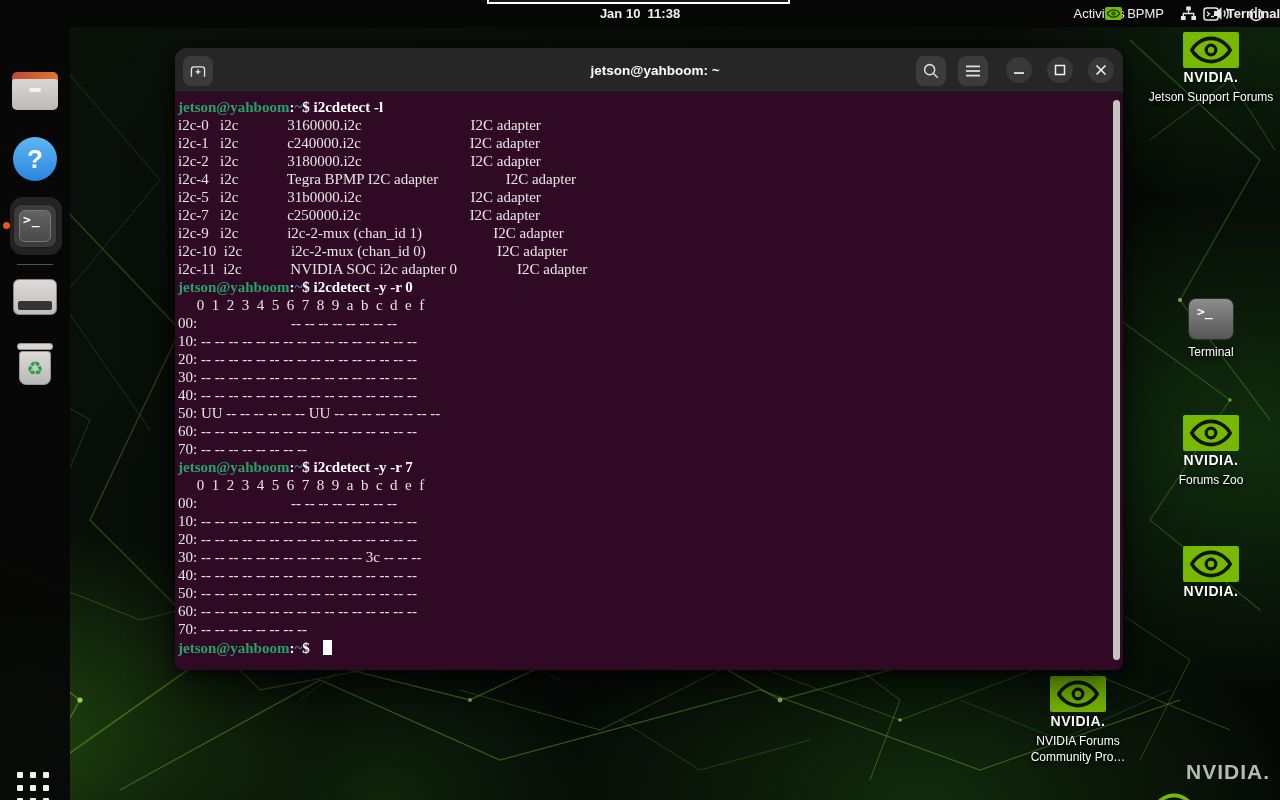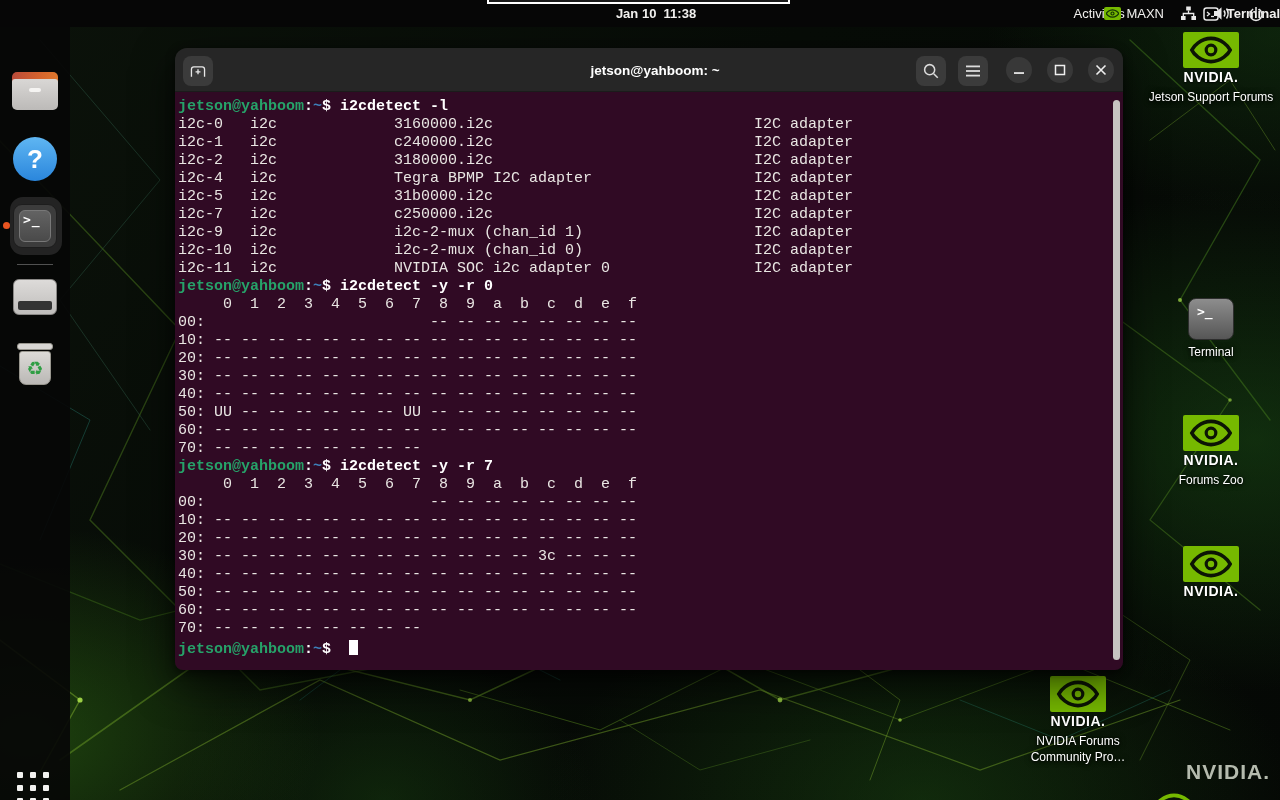--- a/index.html
+++ b/index.html
@@ -20,21 +20,21 @@
   .wp-brand .eye{position:absolute;right:22px;bottom:36px;}
   .wp-brand .word{position:absolute;right:4px;bottom:8px;color:#b5bbae;font-weight:700;
       font-size:21px;letter-spacing:1px;font-family:"Liberation Sans",sans-serif;}
 
   
   .topbar{position:absolute;left:0;top:0;width:1280px;height:27px;background:#060606;
       color:#f1f0ee;font-size:13px;display:flex;align-items:center;z-index:50;justify-content:flex-end;}
   .tb-left{display:flex;align-items:center;gap:0;}
   .tb-activities{padding:0 18px 0 20px;}
   .tb-app{display:flex;align-items:center;gap:8px;margin-left:60px;font-weight:700;}
-  .tb-clock{position:absolute;left:50%;transform:translateX(-50%);font-weight:700;white-space:pre;margin-left:16px;}
+  .tb-clock{position:absolute;left:50%;transform:translateX(-50%);font-weight:700;white-space:pre;}
   .tb-right{position:absolute;right:0;top:0;height:27px;display:flex;align-items:center;gap:16px;padding-right:16px;}
   .tb-maxn{display:flex;align-items:center;gap:5px;font-size:13px;}
   .maxn-chip{width:17px;height:13px;background:#76b900;border-radius:2px;display:flex;align-items:center;justify-content:center;}
   .notch{position:absolute;left:487px;top:0;width:303px;height:4px;z-index:60;
       border-left:2px solid #fff;border-right:2px solid #fff;border-bottom:2px solid #fff;
       background:#1a1a1a;box-sizing:border-box;}
 
   
   .dock{position:absolute;left:0;top:27px;width:70px;height:773px;background:rgba(7,7,7,.92);z-index:40;}
   .dock-item{position:absolute;left:0;width:70px;display:flex;justify-content:center;}
@@ -90,21 +90,21 @@
   .titlebar{position:absolute;left:0;top:0;right:0;height:44px;background:#262626;
       border-radius:12px 12px 0 0;border-bottom:1px solid #1b1b1b;box-sizing:border-box;}
   .title{position:absolute;left:12px;right:0;top:0;height:44px;display:flex;align-items:center;justify-content:center;
       color:#ffffff;font-weight:700;font-size:13.5px;pointer-events:none;}
   .tbtn{position:absolute;top:8px;width:30px;height:30px;border-radius:8px;background:#3b3b3b;
       display:flex;align-items:center;justify-content:center;}
   .cbtn{position:absolute;top:9px;width:26px;height:26px;border-radius:50%;background:#383838;
       display:flex;align-items:center;justify-content:center;}
   .content{position:absolute;left:0;top:44px;right:0;bottom:0;background:#300a24;border-radius:0 0 8px 8px;
       overflow:hidden;}
-  .term-text{position:absolute;left:3px;top:6px;font-family:Liberation Mono, monospace;
+  .term-text{position:absolute;left:3px;top:6px;font-family:Liberation Serif, serif;
       font-size:15px;line-height:18px;color:#e9e6e3;white-space:pre;font-variant-ligatures:none;}
   .tline{height:18px;}
   .tg{color:#26a269;font-weight:700;}
   .tw{color:#ffffff;font-weight:700;}
   .tb2{color:#3d7fb8;font-weight:700;}
   .cursor{display:inline-block;width:9px;height:15px;background:#ffffff;transform:translateY(2px);margin-left:9px;}
   .scrollthumb{position:absolute;right:3px;top:8px;width:7px;height:560px;border-radius:4px;background:#c6c4c1;}
 </style>
 </head>
 <body>
@@ -165,21 +165,21 @@
     </div>
     <div class="tb-clock">Jan 10  11:38</div>
     <div class="tb-right">
       <div class="tb-maxn">
         <span class="maxn-chip">
           <svg width="13" height="9" viewBox="0 0 100 70">
               <path d="M50 6 C24 6 6 26 2 35 C6 44 24 64 50 64 C76 64 94 44 98 35 C94 26 76 6 50 6 Z" fill="none" stroke="#123205" stroke-width="10"></path>
               <circle cx="50" cy="35" r="12" fill="none" stroke="#123205" stroke-width="9"></circle>
             </svg>
         </span>
-        <span>MAXN</span>
+        <span>BPMP</span>
       </div>
       <svg width="17" height="15" viewBox="0 0 17 15">
         <rect x="6.2" y="0.5" width="4.6" height="4" fill="#e9e9e9"></rect>
         <rect x="1" y="10" width="4.6" height="4" fill="#e9e9e9"></rect>
         <rect x="11.4" y="10" width="4.6" height="4" fill="#e9e9e9"></rect>
         <path d="M8.5 4.5 V7.5 M3.3 10 V7.5 H13.7 V10" fill="none" stroke="#e9e9e9" stroke-width="1.3"></path>
       </svg>
       <svg width="19" height="15" viewBox="0 0 19 15">
         <path d="M1 5 H4.5 L8.5 1.2 V13.8 L4.5 10 H1 Z" fill="#e9e9e9"></path>
         <path d="M11 4.5 Q13 7.5 11 10.5" fill="none" stroke="#e9e9e9" stroke-width="1.5"></path>

